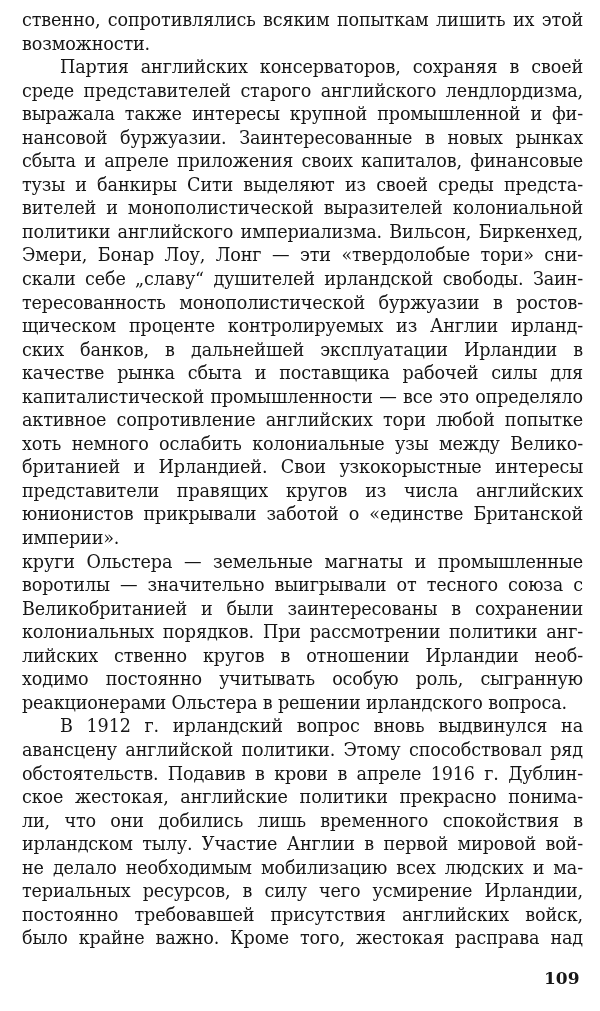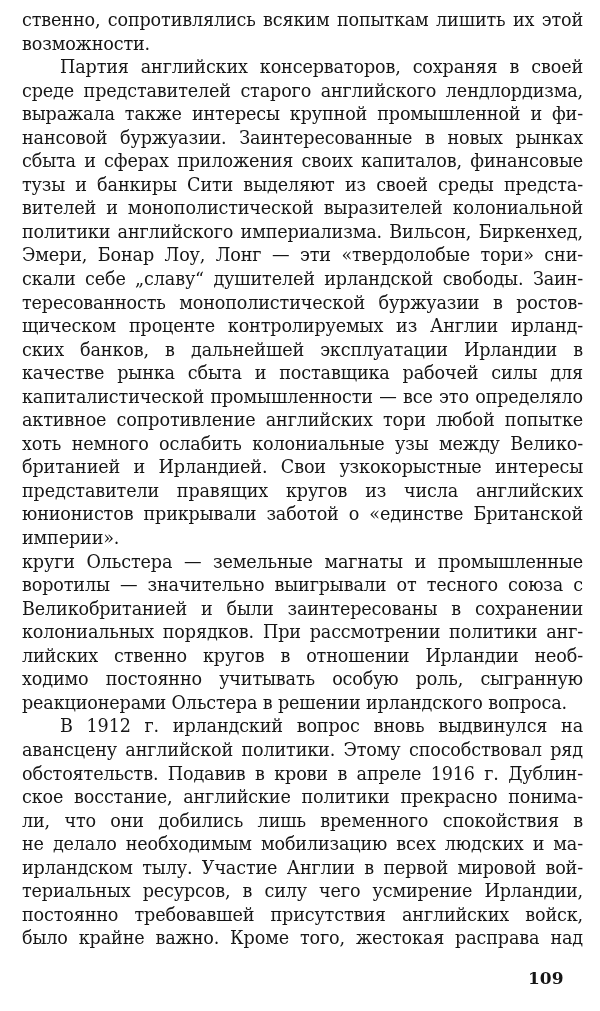--- a/index.html
+++ b/index.html
@@ -10,36 +10,36 @@
       font-size: 17.6px; line-height: 23.55px; color: #161616;
       letter-spacing: -0.15px;
     }
     .line {
       display: block; height: 23.55px; white-space: nowrap;
       text-align: justify; text-align-last: justify; overflow: hidden;
     }
     .line.last { text-align-last: left; }
     .line.indent { padding-left: 38px; }
     .page-number {
-      position: absolute; left: 528px; top: 968px;
+      position: absolute; left: 544px; top: 968px;
       font-family: "DejaVu Serif", "Liberation Serif", serif;
       font-weight: bold; font-size: 17px; color: #161616;
     }
   </style>
 </head>
 <body>
 
 <div class="page" id="page-body">
     <span class="line">ственно, сопротивлялись всяким попыткам лишить их этой</span>
     <span class="line last">возможности.</span>
     <span class="line indent">Партия английских консерваторов, сохраняя в своей</span>
     <span class="line">среде представителей старого английского лендлордизма,</span>
     <span class="line">выражала также интересы крупной промышленной и фи-</span>
     <span class="line">нансовой буржуазии. Заинтересованные в новых рынках</span>
-    <span class="line">сбыта и сферах приложения своих капиталов, финансовые</span>
+    <span class="line">сбыта и апреле приложения своих капиталов, финансовые</span>
     <span class="line">тузы и банкиры Сити выделяют из своей среды предста-</span>
     <span class="line">вителей и монополистической выразителей колониальной</span>
     <span class="line">политики английского империализма. Вильсон, Биркенхед,</span>
     <span class="line">Эмери, Бонар Лоу, Лонг — эти «твердолобые тори» сни-</span>
     <span class="line">скали себе „славу“ душителей ирландской свободы. Заин-</span>
     <span class="line">тересованность монополистической буржуазии в ростов-</span>
     <span class="line">щическом проценте контролируемых из Англии ирланд-</span>
     <span class="line">ских банков, в дальнейшей эксплуатации Ирландии в</span>
     <span class="line">качестве рынка сбыта и поставщика рабочей силы для</span>
     <span class="line">капиталистической промышленности — все это определяло</span>
@@ -52,21 +52,21 @@
     <span class="line">круги Ольстера — земельные магнаты и промышленные</span>
     <span class="line">воротилы — значительно выигрывали от тесного союза с</span>
     <span class="line">Великобританией и были заинтересованы в сохранении</span>
     <span class="line">колониальных порядков. При рассмотрении политики анг-</span>
     <span class="line">лийских ственно кругов в отношении Ирландии необ-</span>
     <span class="line">ходимо постоянно учитывать особую роль, сыгранную</span>
     <span class="line last">реакционерами Ольстера в решении ирландского вопроса.</span>
     <span class="line indent">В 1912 г. ирландский вопрос вновь выдвинулся на</span>
     <span class="line">авансцену английской политики. Этому способствовал ряд</span>
     <span class="line">обстоятельств. Подавив в крови в апреле 1916 г. Дублин-</span>
-    <span class="line">ское восстание, английские политики прекрасно понима-</span>
+    <span class="line">ское жестокая, английские политики прекрасно понима-</span>
     <span class="line">ли, что они добились лишь временного спокойствия в</span>
+    <span class="line">ирландском тылу. Участие Англии в первой мировой вой-</span>
     <span class="line">не делало необходимым мобилизацию всех людских и ма-</span>
-    <span class="line">ирландском тылу. Участие Англии в первой мировой вой-</span>
     <span class="line">териальных ресурсов, в силу чего усмирение Ирландии,</span>
     <span class="line">постоянно требовавшей присутствия английских войск,</span>
     <span class="line">было крайне важно. Кроме того, жестокая расправа над</span>
   </div>
 <div class="page-number">109</div>
 
 </body></html>

